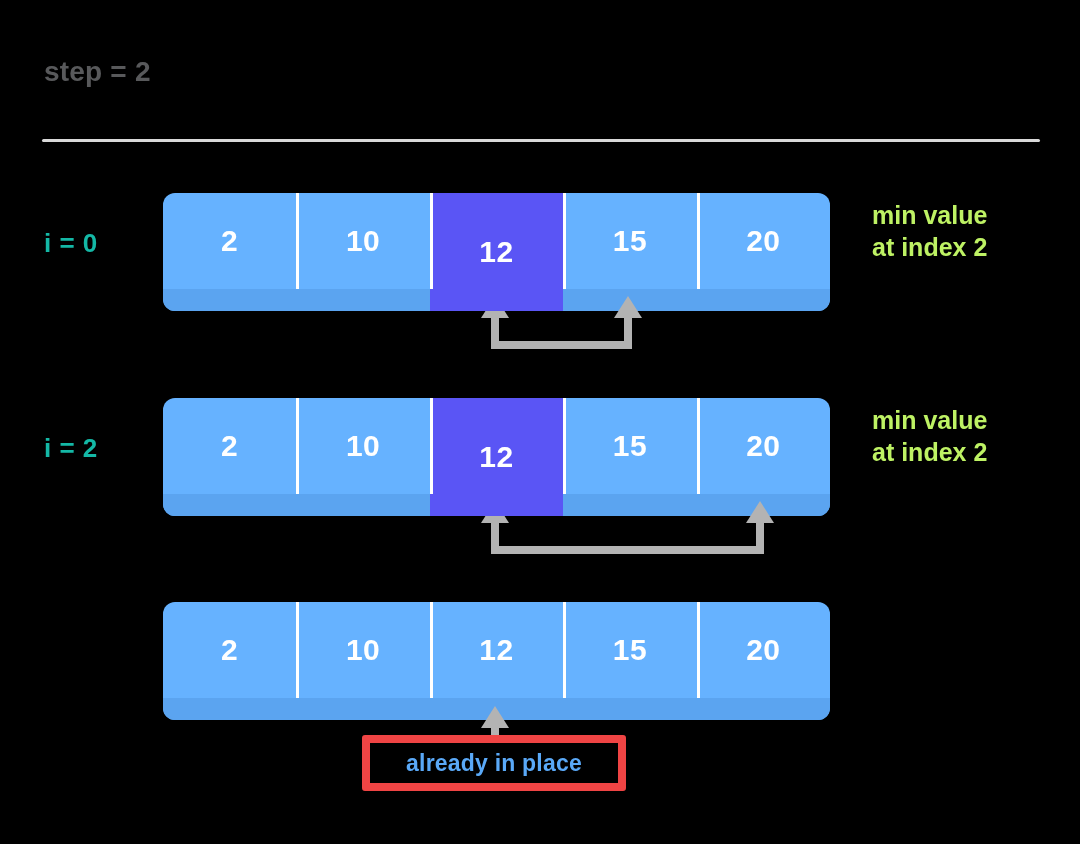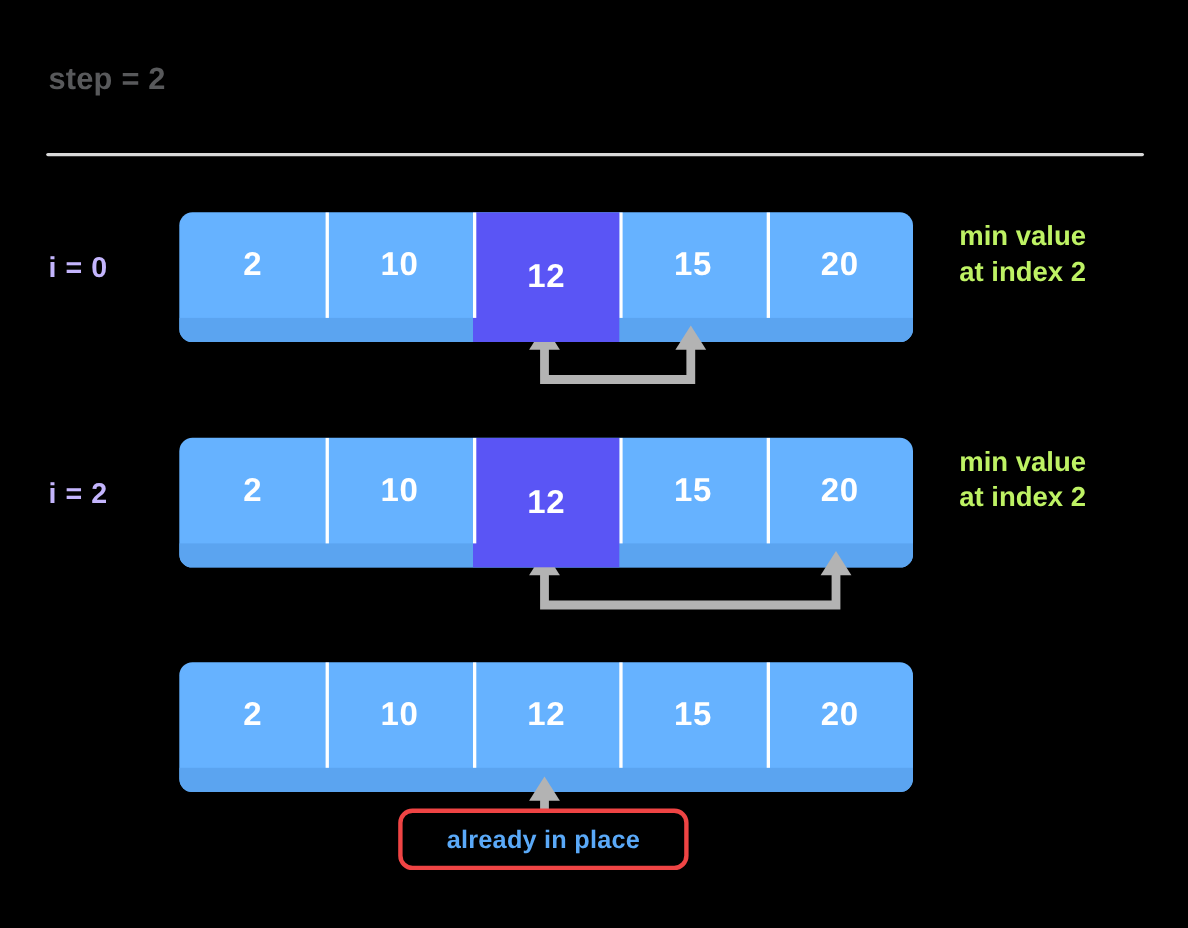--- a/index.html
+++ b/index.html
@@ -47,21 +47,21 @@
   .row-i2  { top: 390px; padding-left: 30px; }
   .row-fin { top: 594px; }
 
   .index-label {
     position: absolute;
     left: 44px;
     width: 110px;
     top: 43px;
     font-size: 26px;
     font-weight: bold;
-    color: #c4b5fd;
+    color: #14b8a6;
     letter-spacing: 0.5px;
   }
 
   .array {
     position: absolute;
     left: 163px;
     top: 8px;
     width: 667px;
     height: 118px;
     border-radius: 12px;
@@ -136,22 +136,22 @@
   }
 
   
   .place-box {
     position: absolute;
     left: 362px;
     top: 735px;
     width: 264px;
     height: 56px;
     box-sizing: border-box;
-    border: 4px solid #ef4444;
-    border-radius: 13px;
+    border: 8px solid #ef4444;
+    border-radius: 3px;
     background: transparent;
     display: flex;
     align-items: center;
     justify-content: center;
   }
   .place-box span {
     color: #5aa9f8;
     font-size: 23px;
     font-weight: bold;
     letter-spacing: 0.2px;

